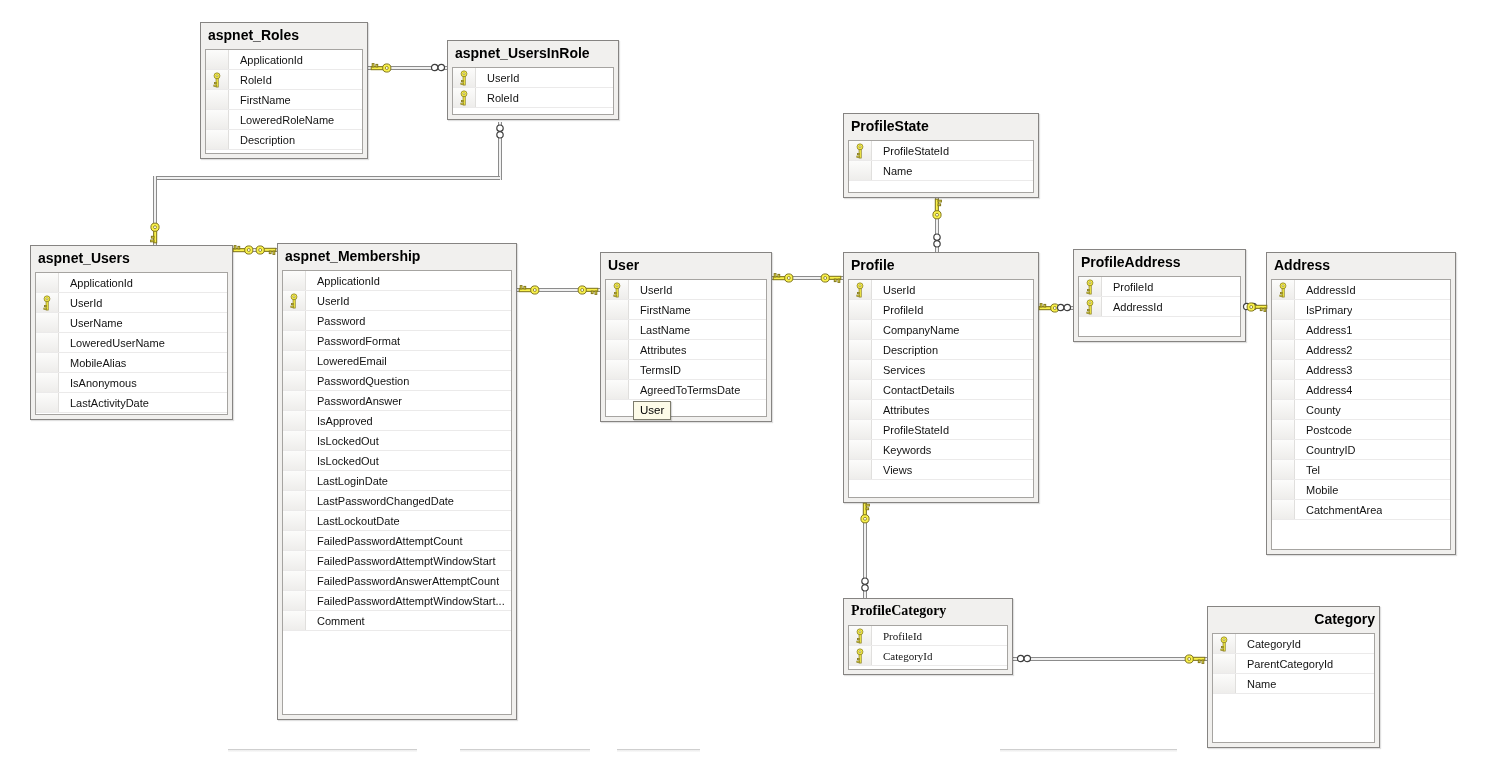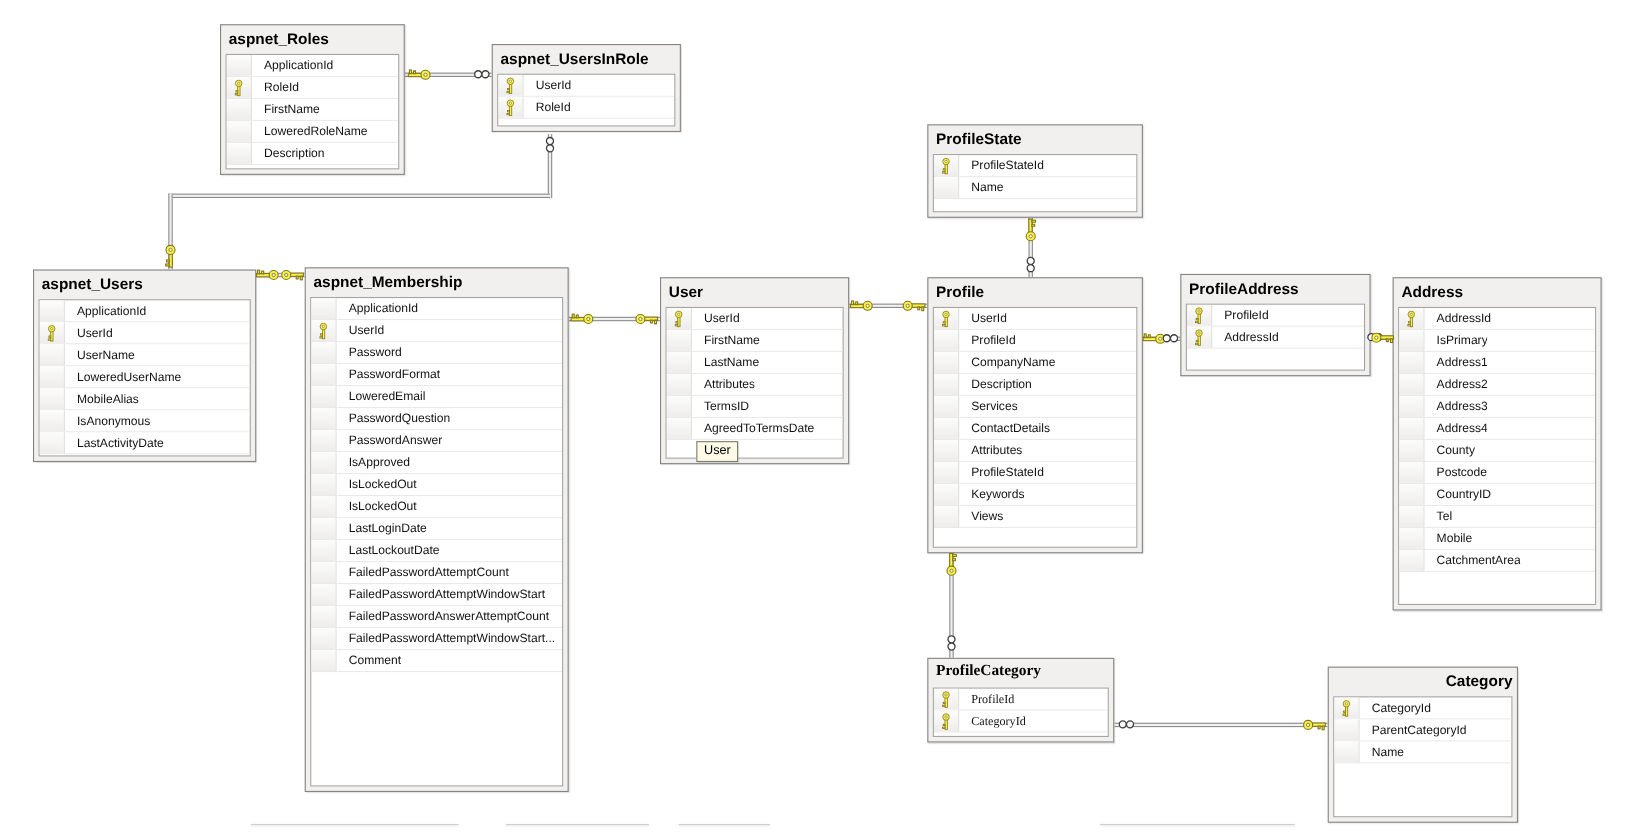--- a/index.html
+++ b/index.html
@@ -454,20 +454,24 @@
         <div class="row">
           <span class="icell"></span>
           <span class="fname">IsLockedOut</span>
         </div>
         <div class="row">
           <span class="icell"></span>
           <span class="fname">LastLoginDate</span>
         </div>
         <div class="row">
           <span class="icell"></span>
+          <span class="fname">LastPasswordChangedDate</span>
+        </div>
+        <div class="row">
+          <span class="icell"></span>
           <span class="fname">LastLockoutDate</span>
         </div>
         <div class="row">
           <span class="icell"></span>
           <span class="fname">FailedPasswordAttemptCount</span>
         </div>
         <div class="row">
           <span class="icell"></span>
           <span class="fname">FailedPasswordAttemptWindowStart</span>
         </div>

